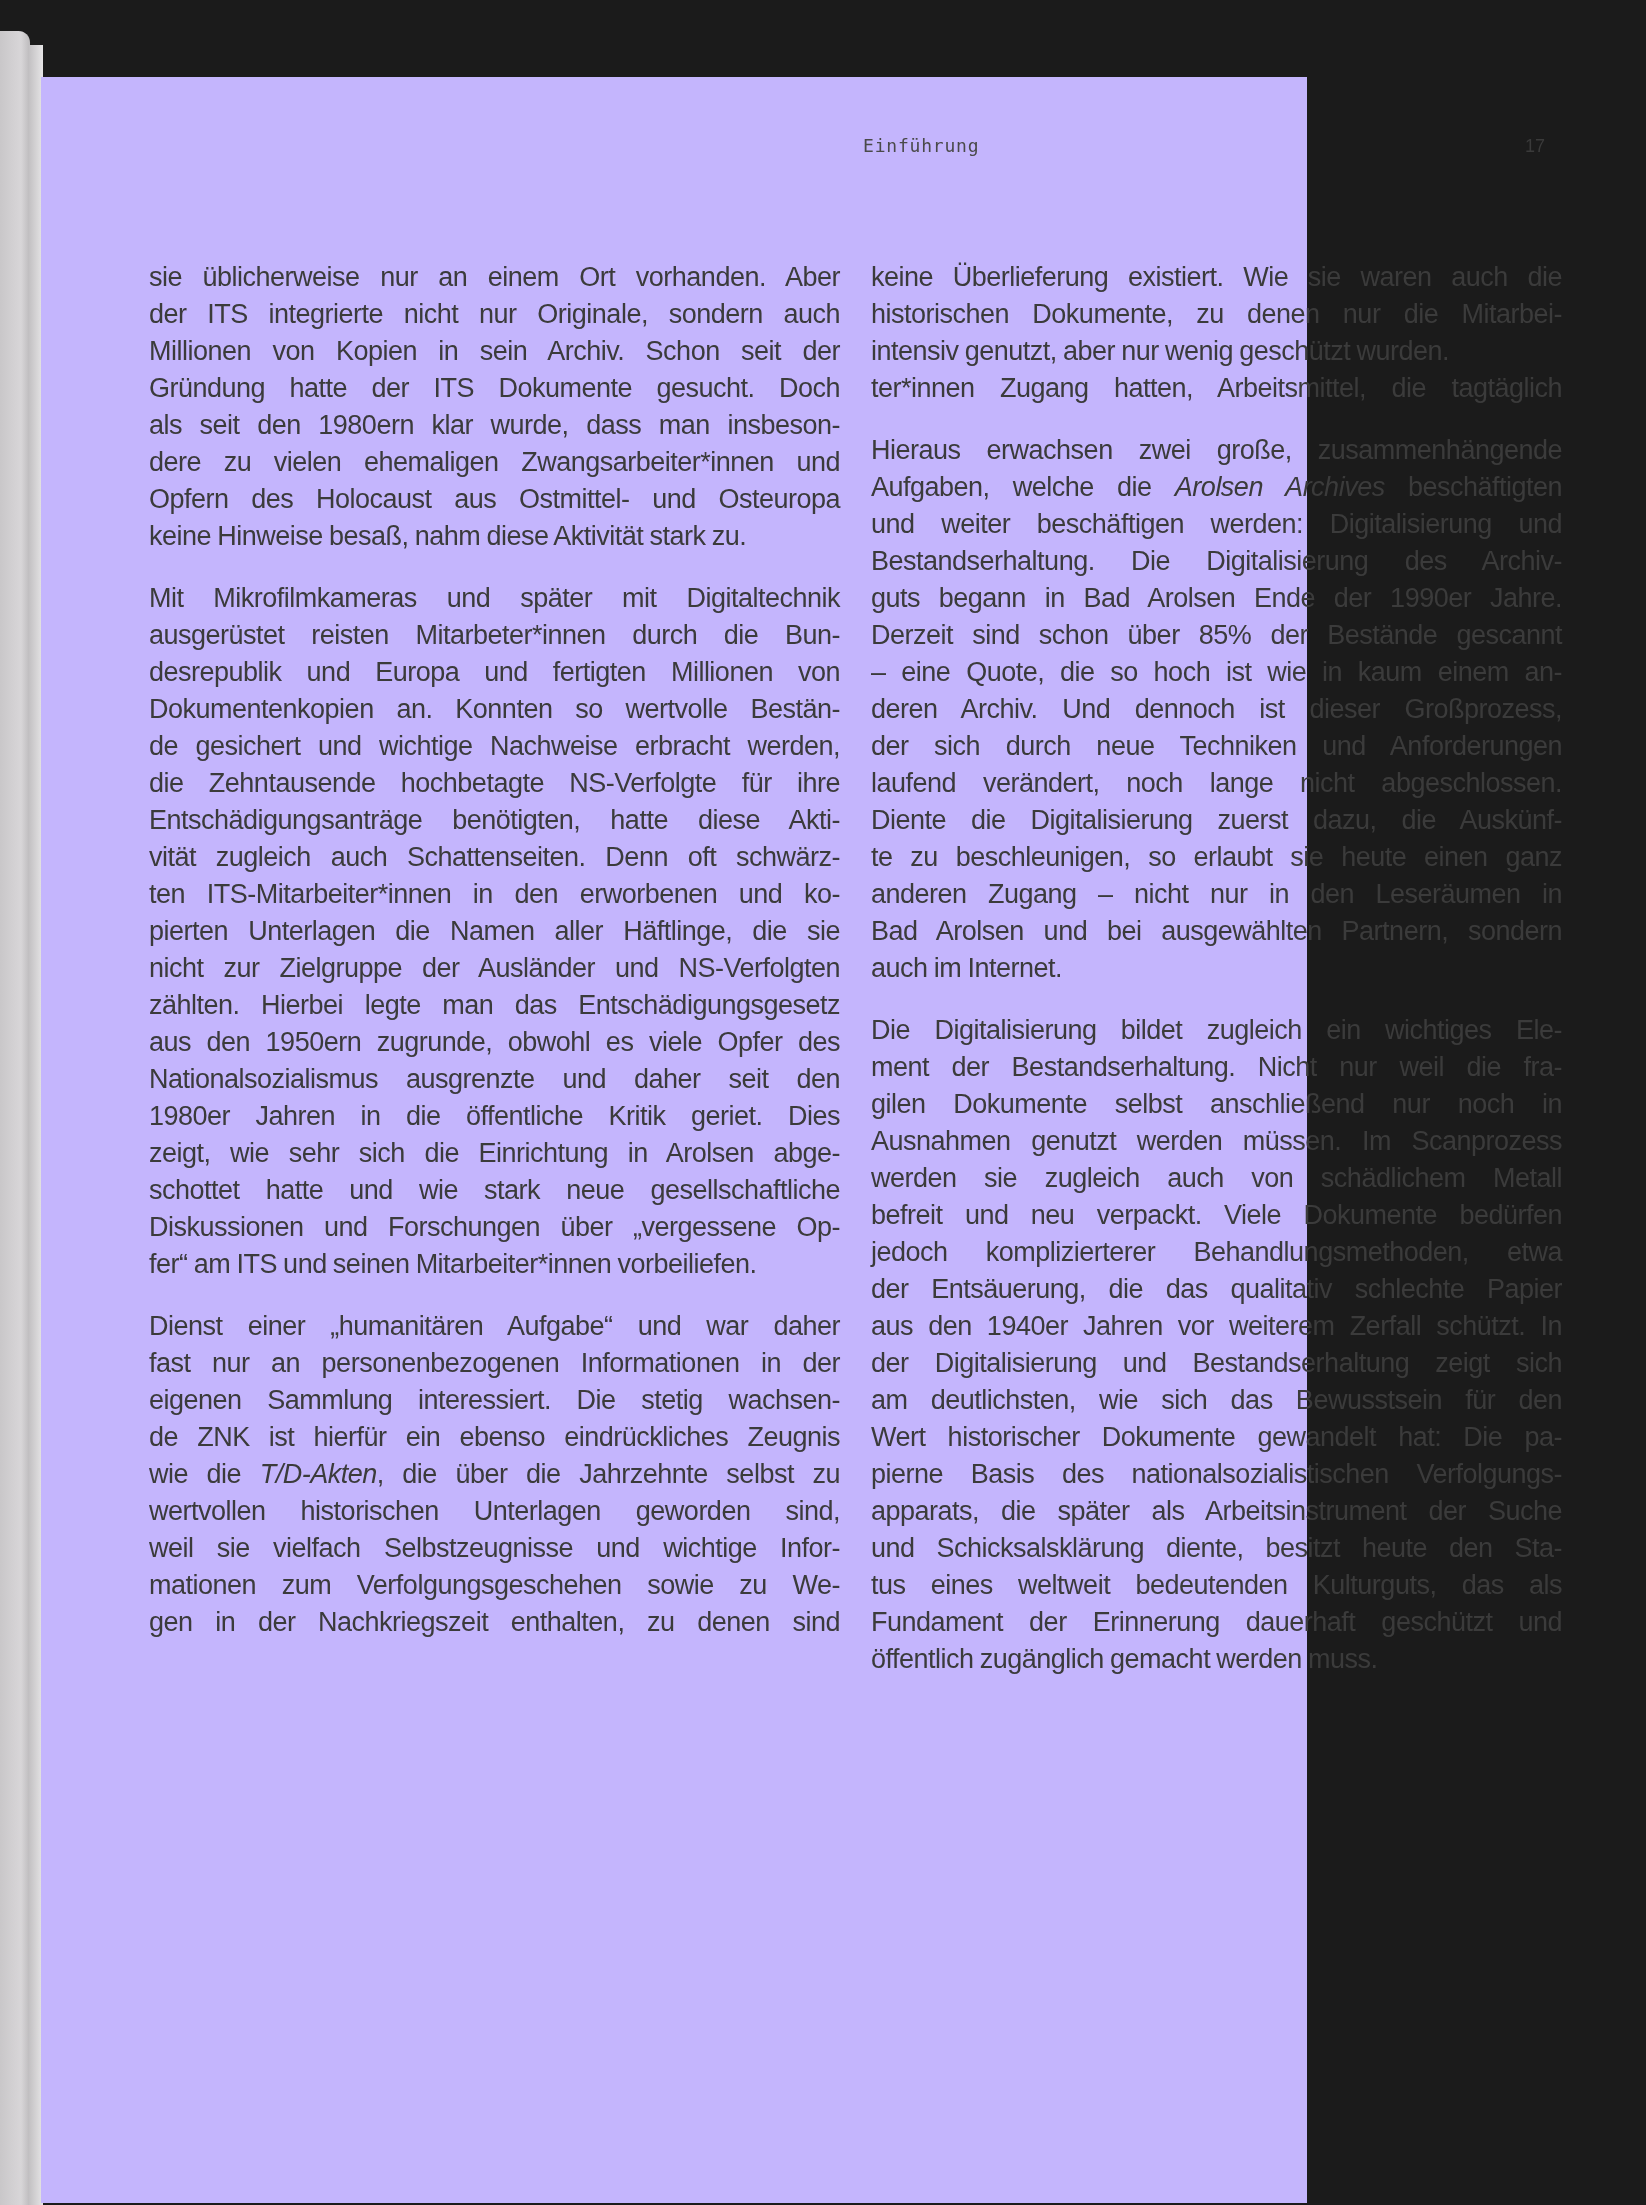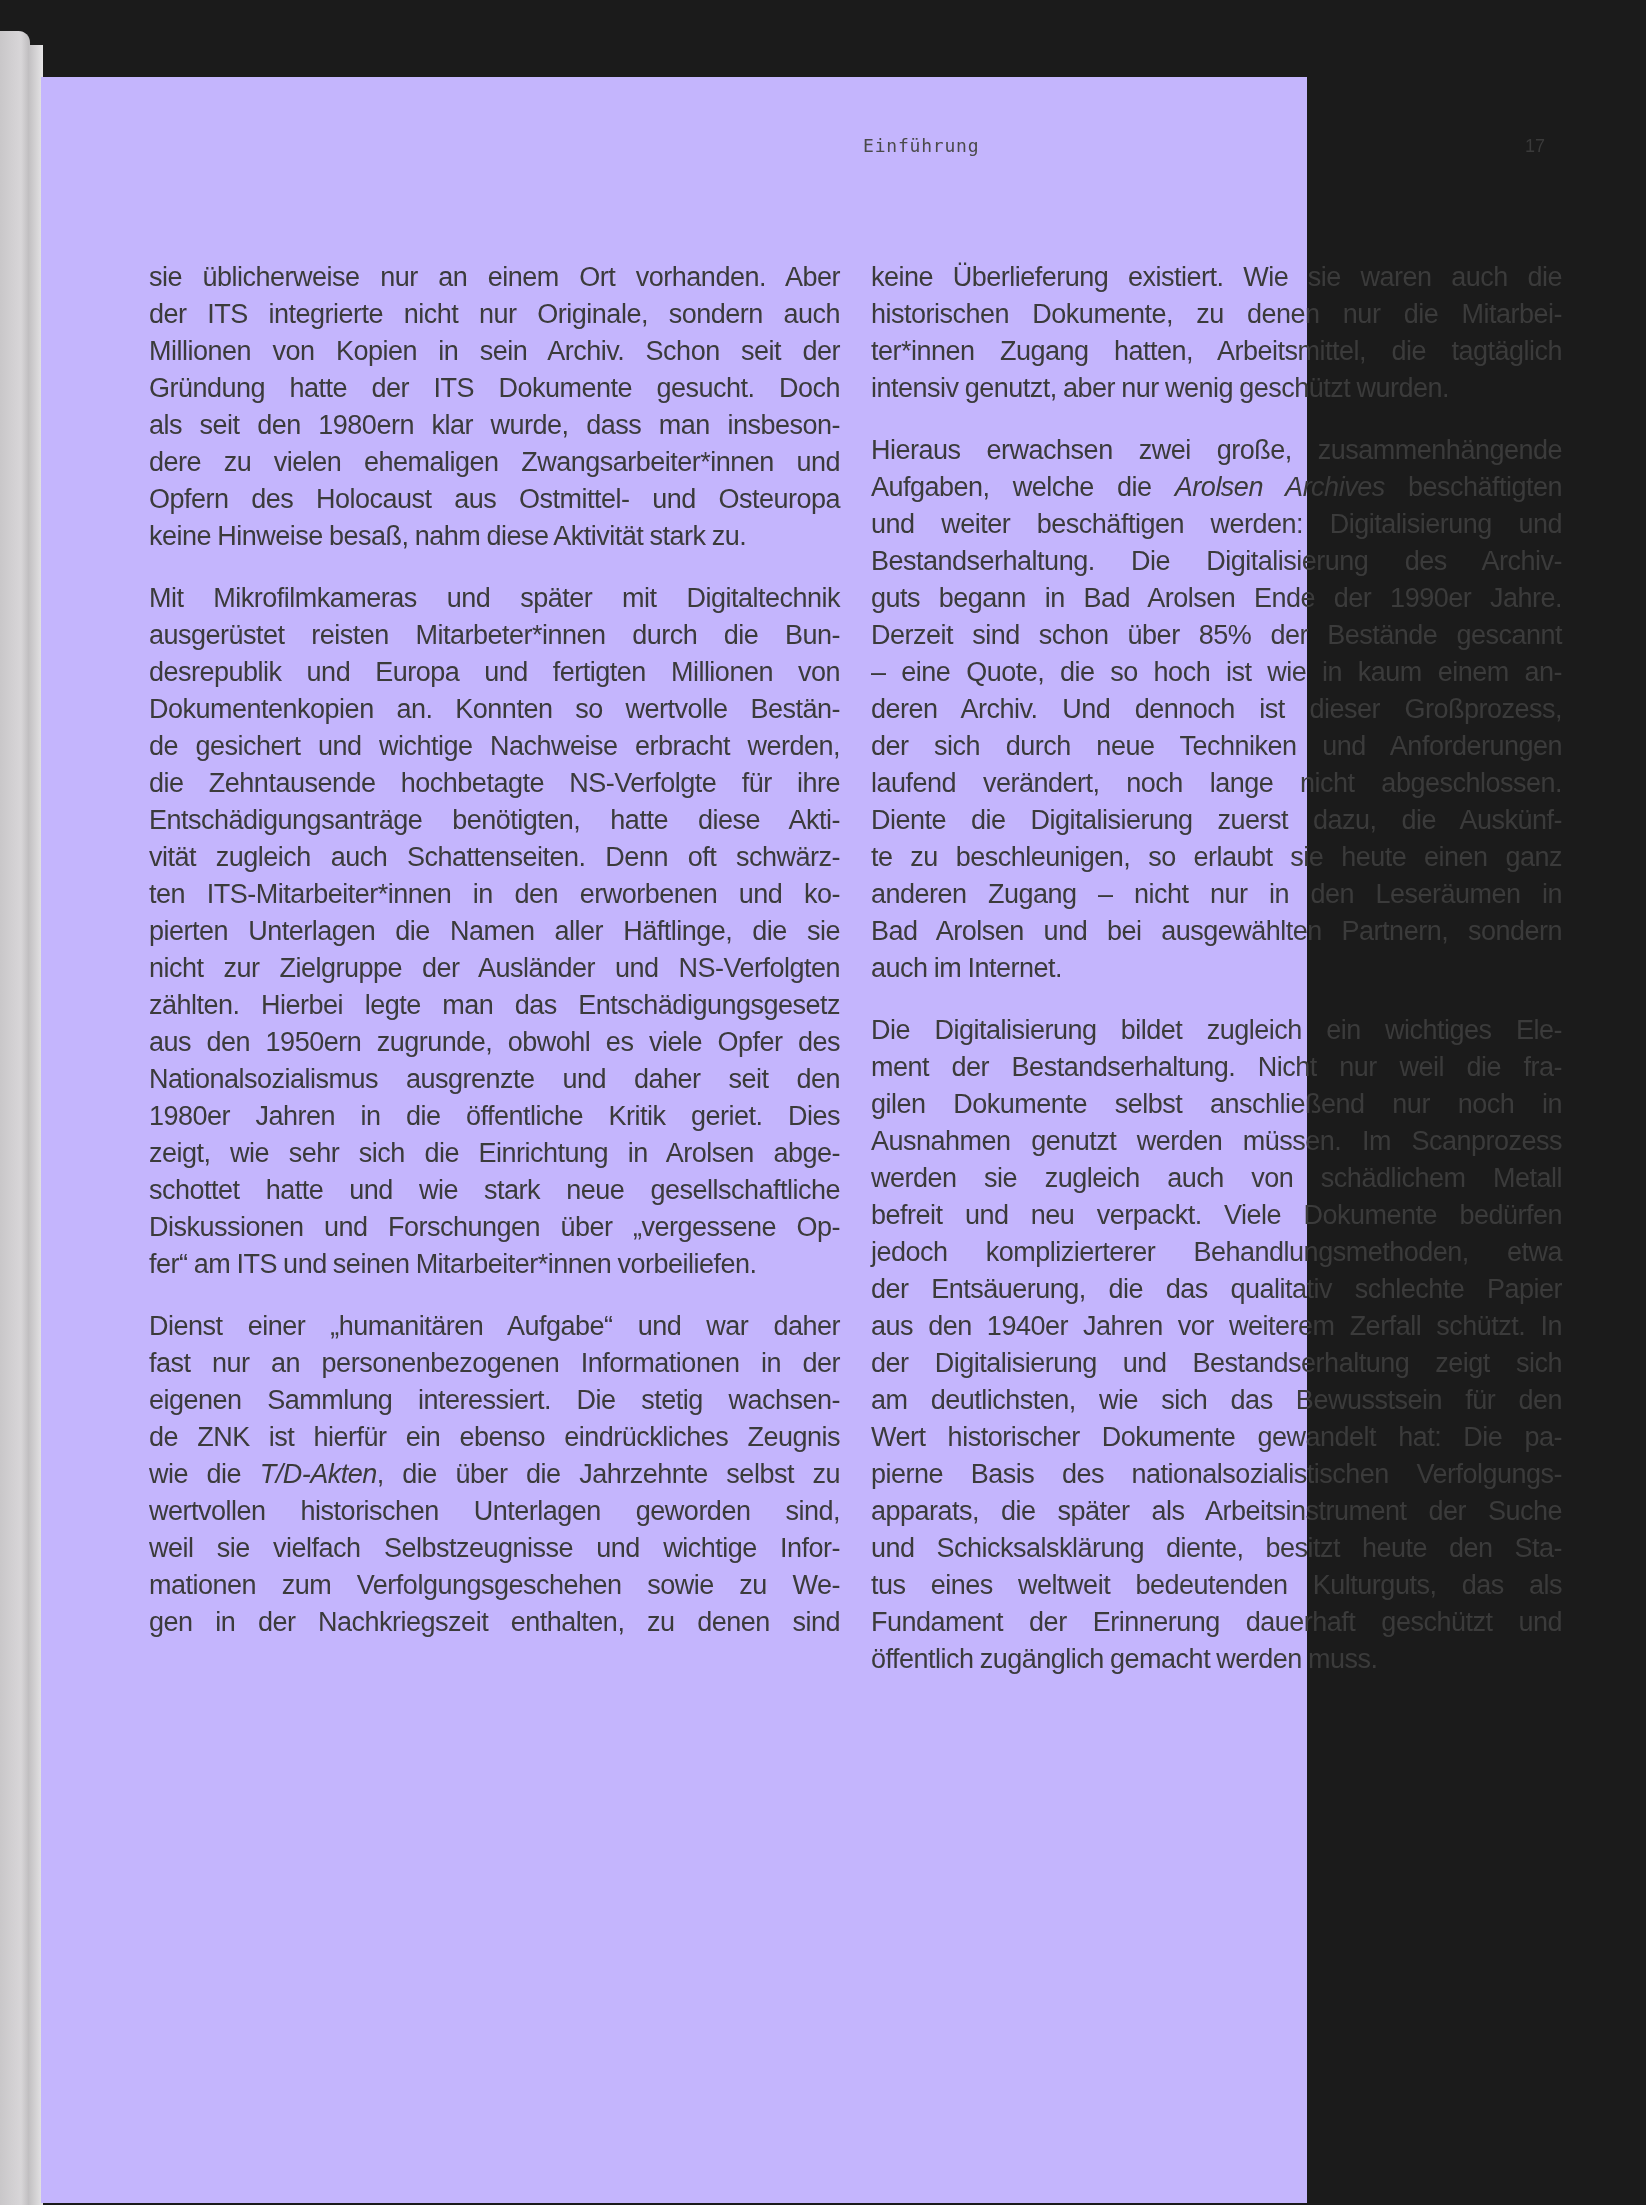--- a/index.html
+++ b/index.html
@@ -138,22 +138,22 @@
         <span class="line">wertvollen historischen Unterlagen geworden sind,</span>
         <span class="line">weil sie vielfach Selbstzeugnisse und wichtige Infor-</span>
         <span class="line">mationen zum Verfolgungsgeschehen sowie zu We-</span>
         <span class="line">gen in der Nachkriegszeit enthalten, zu denen sind</span>
       </p>
     </div>
   <div class="column right">
       <p>
         <span class="line">keine Überlieferung existiert. Wie sie waren auch die</span>
         <span class="line">historischen Dokumente, zu denen nur die Mitarbei-</span>
+        <span class="line last">intensiv genutzt, aber nur wenig geschützt wurden.</span>
         <span class="line">ter*innen Zugang hatten, Arbeitsmittel, die tagtäglich</span>
-        <span class="line last">intensiv genutzt, aber nur wenig geschützt wurden.</span>
       </p>
       <p>
         <span class="line">Hieraus erwachsen zwei große, zusammenhängende</span>
         <span class="line">Aufgaben, welche die <em>Arolsen Archives</em> beschäftigten</span>
         <span class="line">und weiter beschäftigen werden: Digitalisierung und</span>
         <span class="line">Bestandserhaltung. Die Digitalisierung des Archiv-</span>
         <span class="line">guts begann in Bad Arolsen Ende der 1990er Jahre.</span>
         <span class="line">Derzeit sind schon über 85% der Bestände gescannt</span>
         <span class="line">– eine Quote, die so hoch ist wie in kaum einem an-</span>
         <span class="line">deren Archiv. Und dennoch ist dieser Großprozess,</span>

